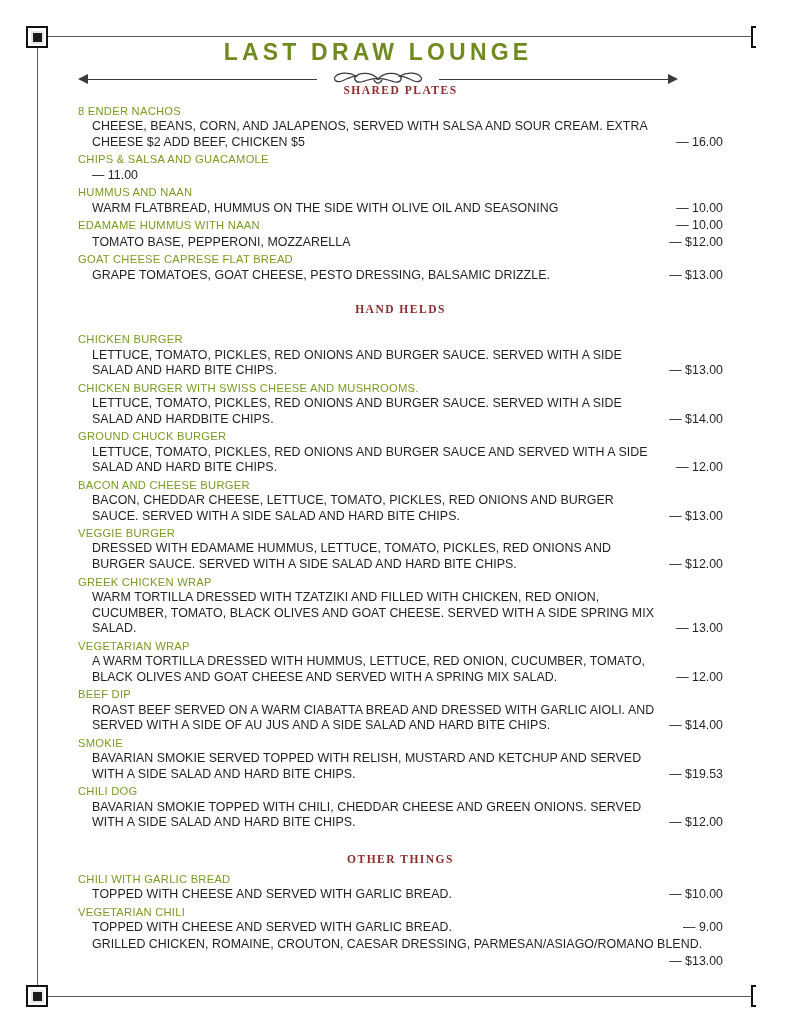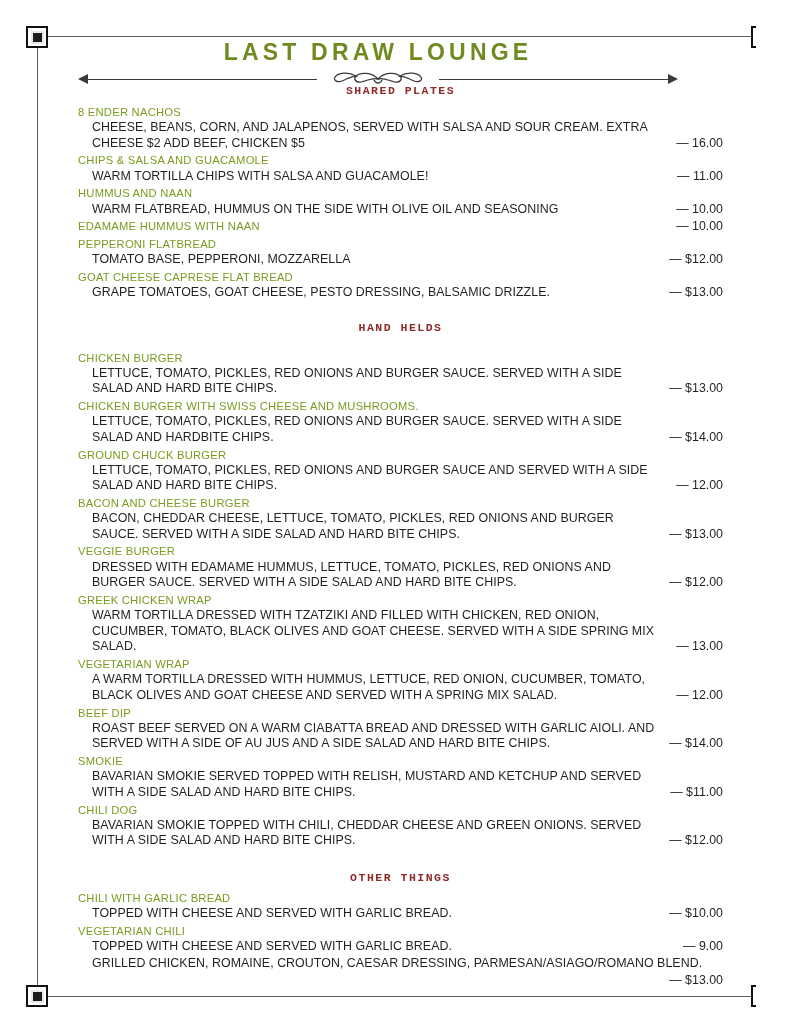--- a/index.html
+++ b/index.html
@@ -100,21 +100,21 @@
     line-height: 0;
   }
 
   
   .section-header {
     text-align: center;
     font-size: 11.5px;
     font-weight: bold;
     letter-spacing: 1.5px;
     color: #8d2b2b;
-    font-family: Liberation Mono, monospace;
+    font-family: Liberation Serif, serif;
   }
 
   
   .body-area {
     position: absolute;
     left: 78px;
     top: 84px;
     width: 645px;
   }
 
@@ -230,42 +230,40 @@
         <div class="item-name">8 ENDER NACHOS</div>
         <div class="item-body">
           <div class="item-desc">CHEESE, BEANS, CORN, AND JALAPENOS, SERVED WITH SALSA AND SOUR CREAM. EXTRA CHEESE $2 ADD BEEF, CHICKEN $5</div>
           <div class="item-price">— 16.00</div>
         </div>
       </div>
 
       <div class="item">
         <div class="item-name">CHIPS &amp; SALSA AND GUACAMOLE</div>
         <div class="item-body">
-          <div class="item-desc">WARM TORTILLA CHIPS WITH SALSA AND GUACAMOLE!</div>
           <div class="item-price">— 11.00</div>
         </div>
       </div>
 
       <div class="item">
         <div class="item-name">HUMMUS AND NAAN</div>
         <div class="item-body">
           <div class="item-desc">WARM FLATBREAD, HUMMUS ON THE SIDE WITH OLIVE OIL AND SEASONING</div>
           <div class="item-price">— 10.00</div>
         </div>
       </div>
 
       <div class="item">
         <div class="item-row-inline">
           <div class="item-name">EDAMAME HUMMUS WITH NAAN</div>
           <div class="item-price">— 10.00</div>
         </div>
       </div>
 
       <div class="item">
-        <div class="item-name">PEPPERONI FLATBREAD</div>
         <div class="item-body">
           <div class="item-desc">TOMATO BASE, PEPPERONI, MOZZARELLA</div>
           <div class="item-price">— $12.00</div>
         </div>
       </div>
 
       <div class="item">
         <div class="item-name">GOAT CHEESE CAPRESE FLAT BREAD</div>
         <div class="item-body">
           <div class="item-desc">GRAPE TOMATOES, GOAT CHEESE, PESTO DRESSING, BALSAMIC DRIZZLE.</div>
@@ -338,21 +336,21 @@
         <div class="item-body">
           <div class="item-desc">ROAST BEEF SERVED ON A WARM CIABATTA BREAD AND DRESSED WITH GARLIC AIOLI. AND SERVED WITH A SIDE OF AU JUS AND A SIDE SALAD AND HARD BITE CHIPS.</div>
           <div class="item-price">— $14.00</div>
         </div>
       </div>
 
       <div class="item">
         <div class="item-name">SMOKIE</div>
         <div class="item-body">
           <div class="item-desc">BAVARIAN SMOKIE SERVED TOPPED WITH RELISH, MUSTARD AND KETCHUP AND SERVED WITH A SIDE SALAD AND HARD BITE CHIPS.</div>
-          <div class="item-price">— $11.00</div>
+          <div class="item-price">— $19.53</div>
         </div>
       </div>
 
       <div class="item">
         <div class="item-name">CHILI DOG</div>
         <div class="item-body">
           <div class="item-desc">BAVARIAN SMOKIE TOPPED WITH CHILI, CHEDDAR CHEESE AND GREEN ONIONS.  SERVED WITH A SIDE SALAD AND HARD BITE CHIPS.</div>
           <div class="item-price">— $12.00</div>
         </div>
       </div>

